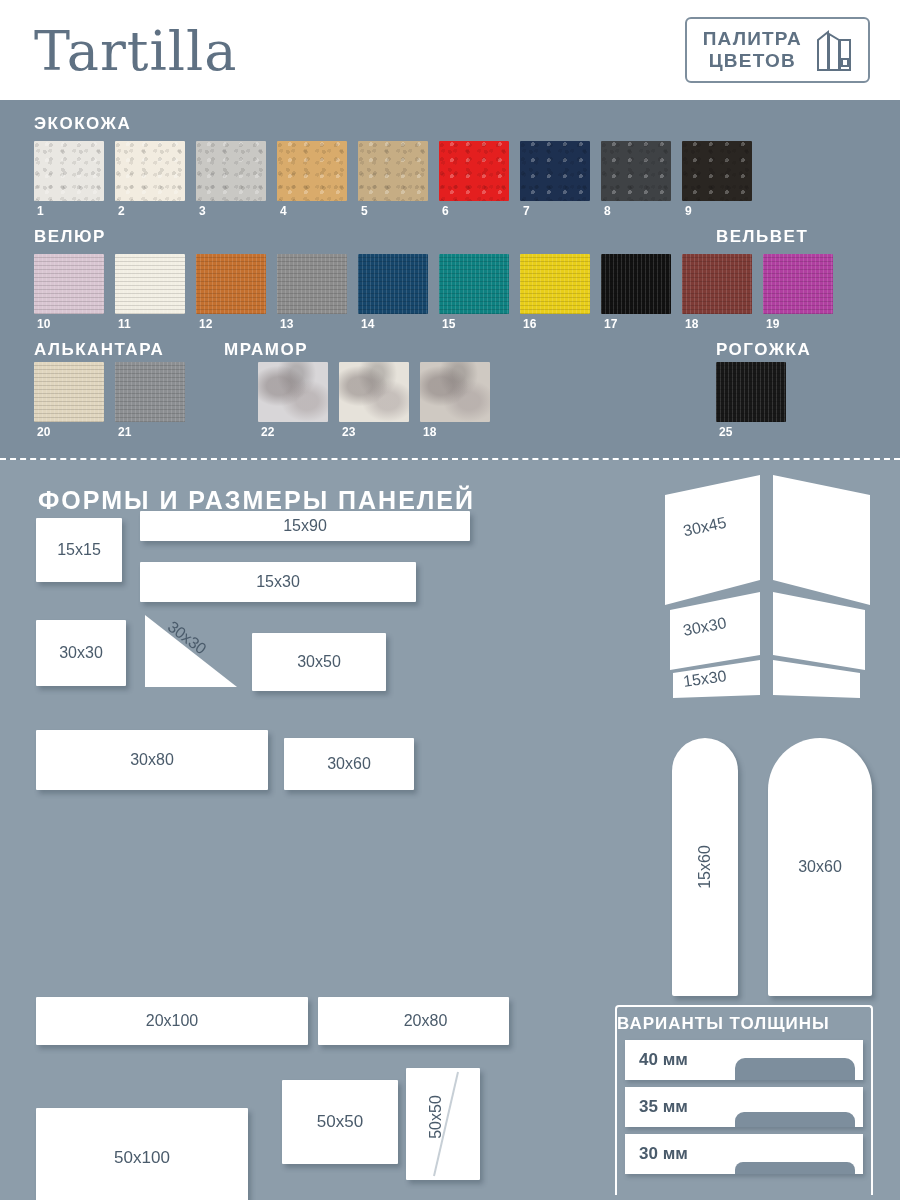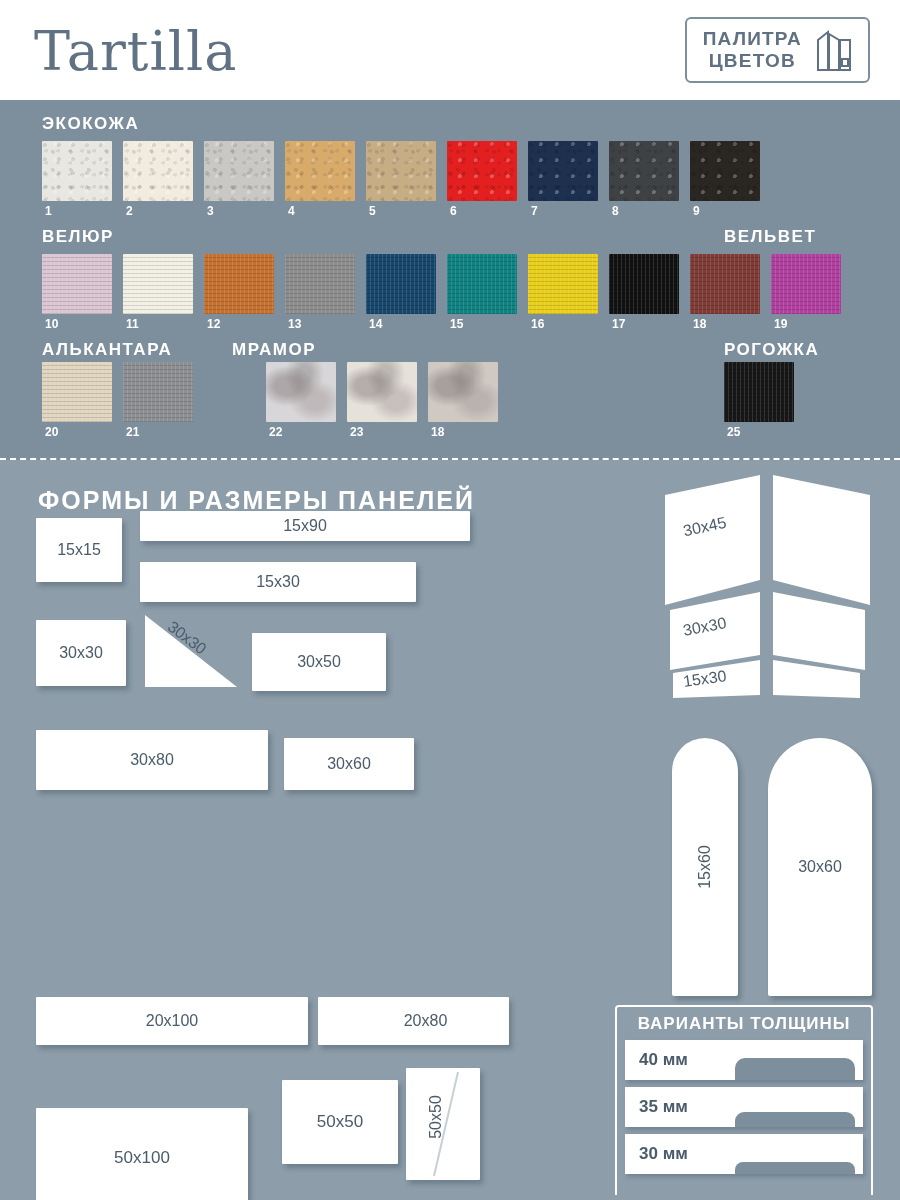--- a/index.html
+++ b/index.html
@@ -47,21 +47,21 @@
     letter-spacing: 1.2px;
     line-height: 1.15;
     text-align: center;
   }
   .fan-icon { width: 42px; height: 48px; position: relative; }
 
   
   .fabrics {
     position: relative;
     background: #7d8e9d;
-    padding: 14px 0 16px 8px;
+    padding: 14px 0 16px 0;
     height: 360px;
   }
   .fabrics:before {
     content: "";
     position: absolute;
     top: -3px; left: 0; right: 0;
     height: 0;
     border-top: 2px dashed #ffffff;
     opacity: .85;
   }
@@ -159,21 +159,21 @@
   .thick-box {
     position: absolute;
     left: 615px; top: 1005px;
     width: 258px; height: 190px;
     border: 2px solid #ffffff;
     border-bottom: none;
     border-radius: 4px 4px 0 0;
   }
   .thick-title {
     color:#fff; font-weight:bold; font-size:17px; letter-spacing:1px;
-    text-align:center; padding: 7px 8px 6px;
+    padding: 7px 0 6px;
   }
   .thick-row {
     position: relative;
     height: 40px;
     margin: 0 8px 7px 8px;
     background: #ffffff;
     display:flex; align-items:center;
     box-shadow: 2px 3px 4px rgba(40,55,70,.25);
   }
   .thick-row .tl { font-size:17px; font-weight:bold; color:#4a5b6b; margin-left:14px; }

